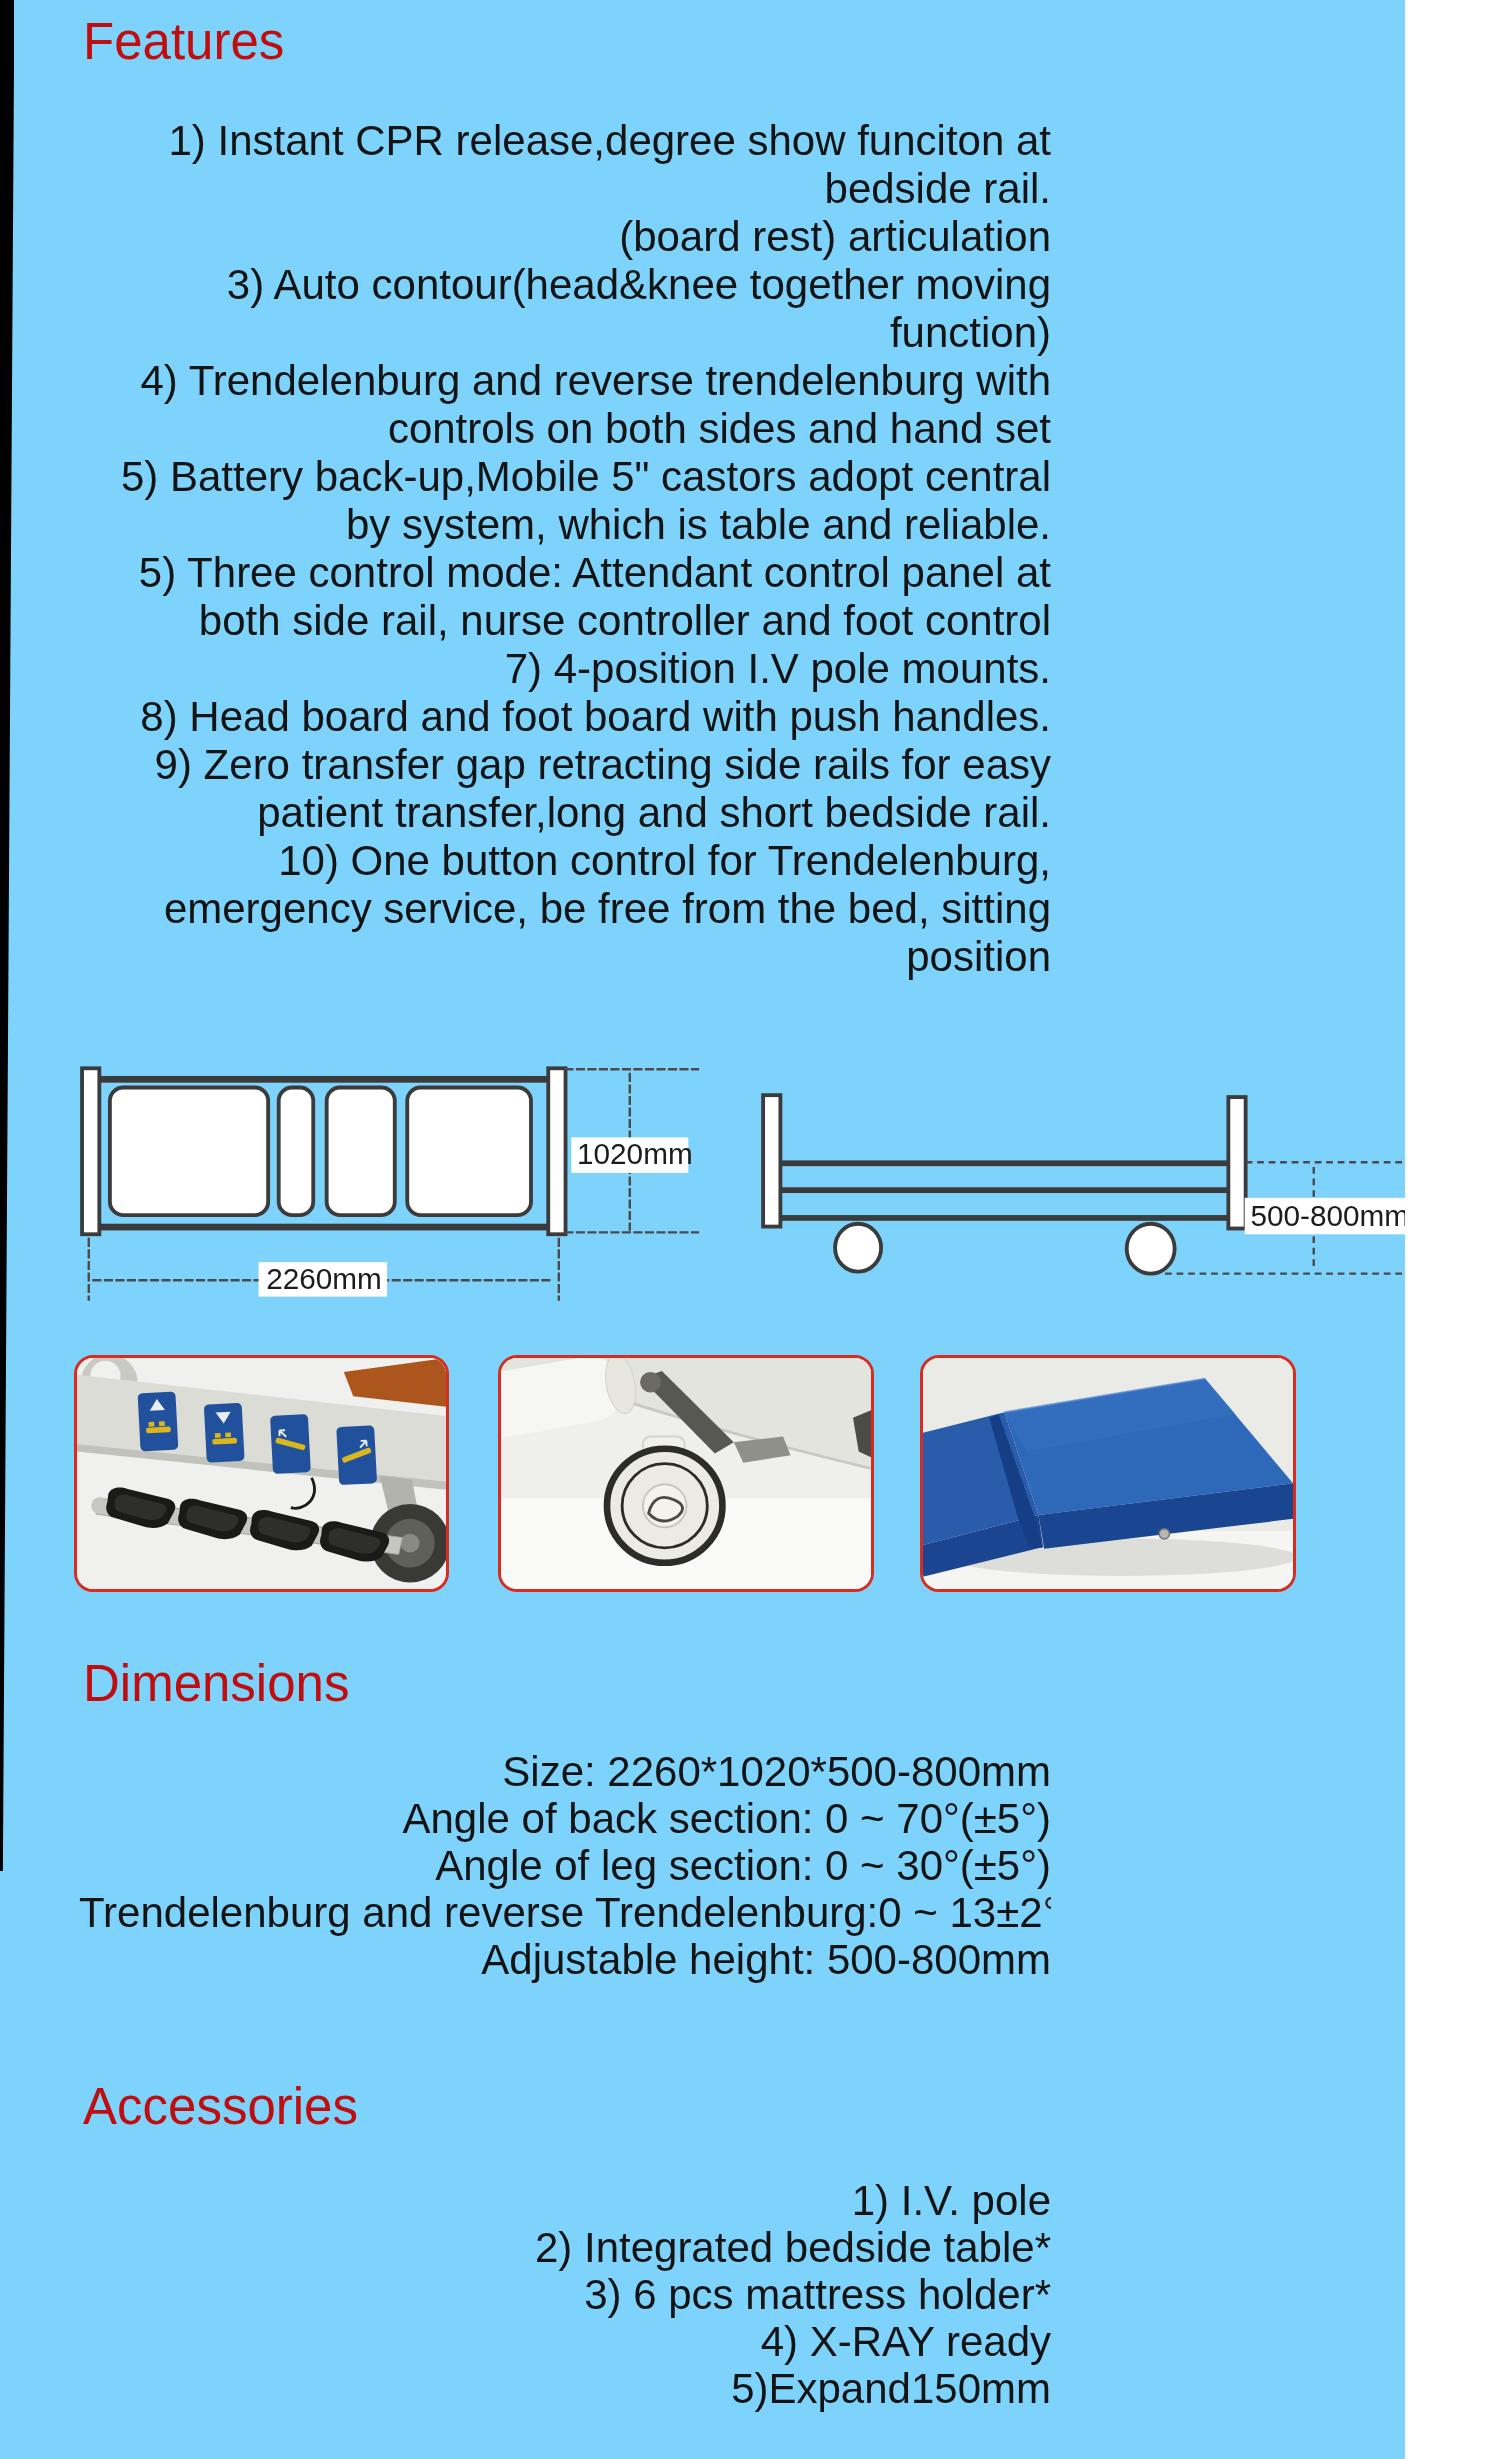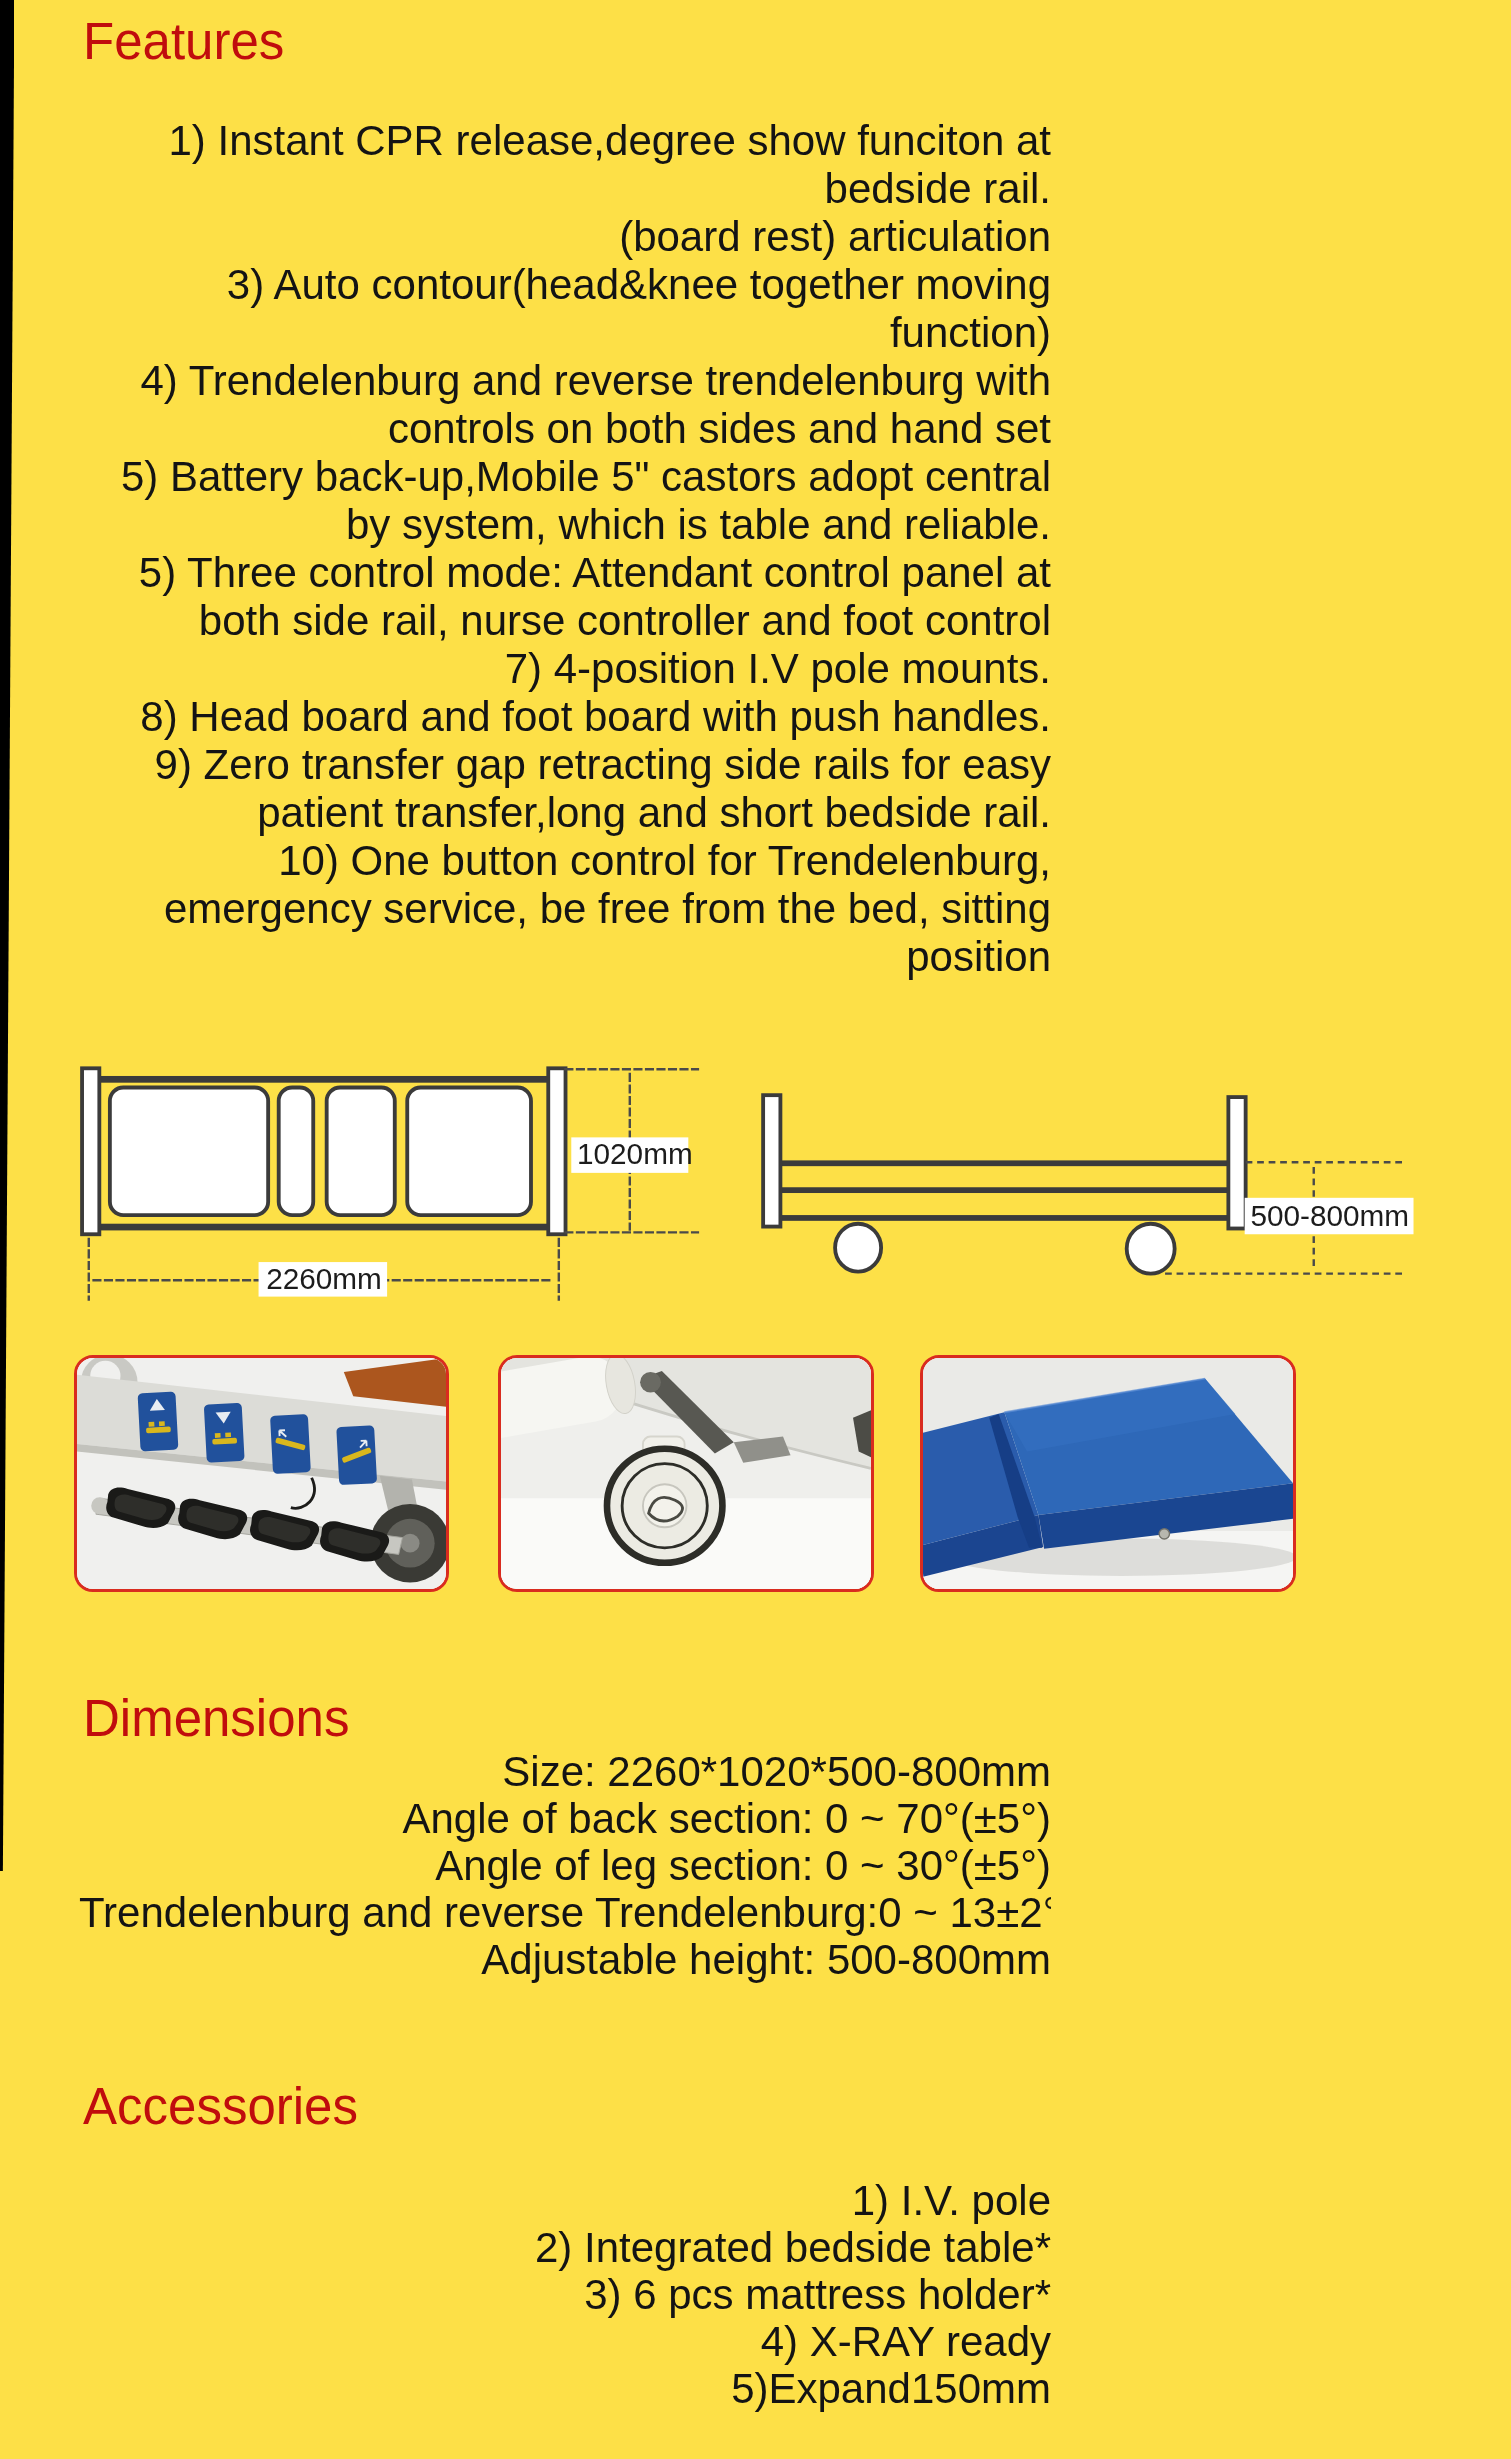--- a/index.html
+++ b/index.html
@@ -1,23 +1,23 @@
 <!DOCTYPE html>
 <html><head>
 <meta charset="utf-8">
 <style>
   html,body{margin:0;padding:0;background:#ffffff;}
-  #page{position:relative;width:1511px;height:2459px;background:#fde047;overflow:hidden;
+  #page{position:relative;width:1405px;height:2459px;background:#7dd3fc;overflow:hidden;
         font-family:"Liberation Sans", sans-serif;}
   .edge-bar{position:absolute;left:0;top:0;width:14.4px;height:1871px;background:#000;
             clip-path:polygon(0 0,100% 0,20% 100%,0 100%);}
   .red-heading{position:absolute;left:83px;color:#c00d0d;font-size:51px;font-weight:400;
                line-height:60px;white-space:nowrap;}
   #features-heading{top:11.5px;}
-  #dimensions-heading{top:1689px;}
+  #dimensions-heading{top:1654px;}
   #accessories-heading{top:2077px;}
   .text-block{position:absolute;left:79px;width:972px;overflow:hidden;color:#141414;text-align:right;}
   .text-block .ln{white-space:nowrap;font-size:42px;line-height:48px;height:48px;}
   #features-list{top:117px;height:905px;}
   #dimensions-list{top:1748px;height:238px;}
   #dimensions-list .ln,#accessories-list .ln{line-height:47px;height:47px;}
   #accessories-list{top:2165px;height:238px;margin-top:12px;}
   #diagram-svg{position:absolute;left:58px;top:1052px;}
   .photo{position:absolute;top:1355px;height:237px;border:3.8px solid #d92c1f;border-radius:19px;
          overflow:hidden;background:#f0f0ee;box-sizing:border-box;}

